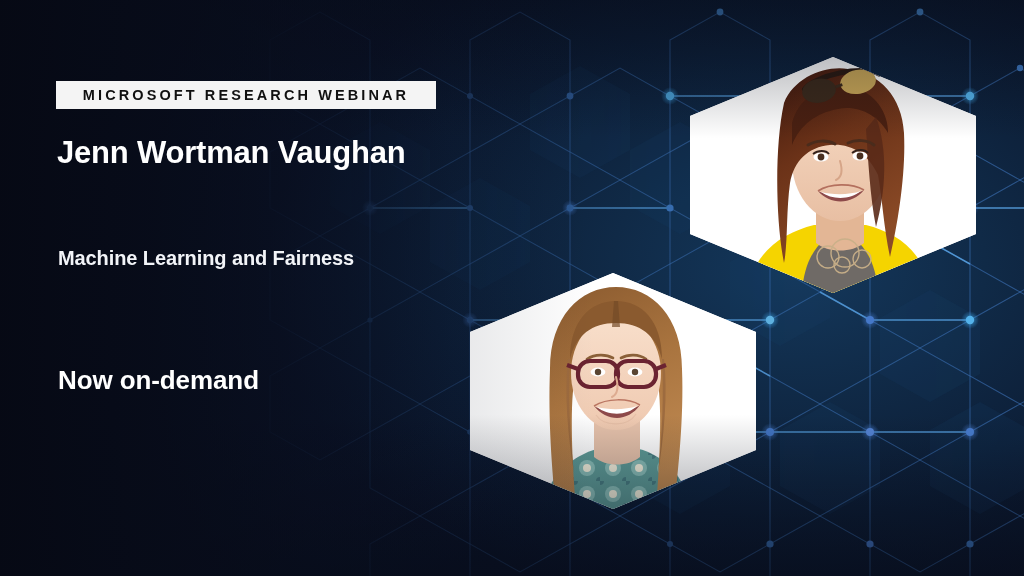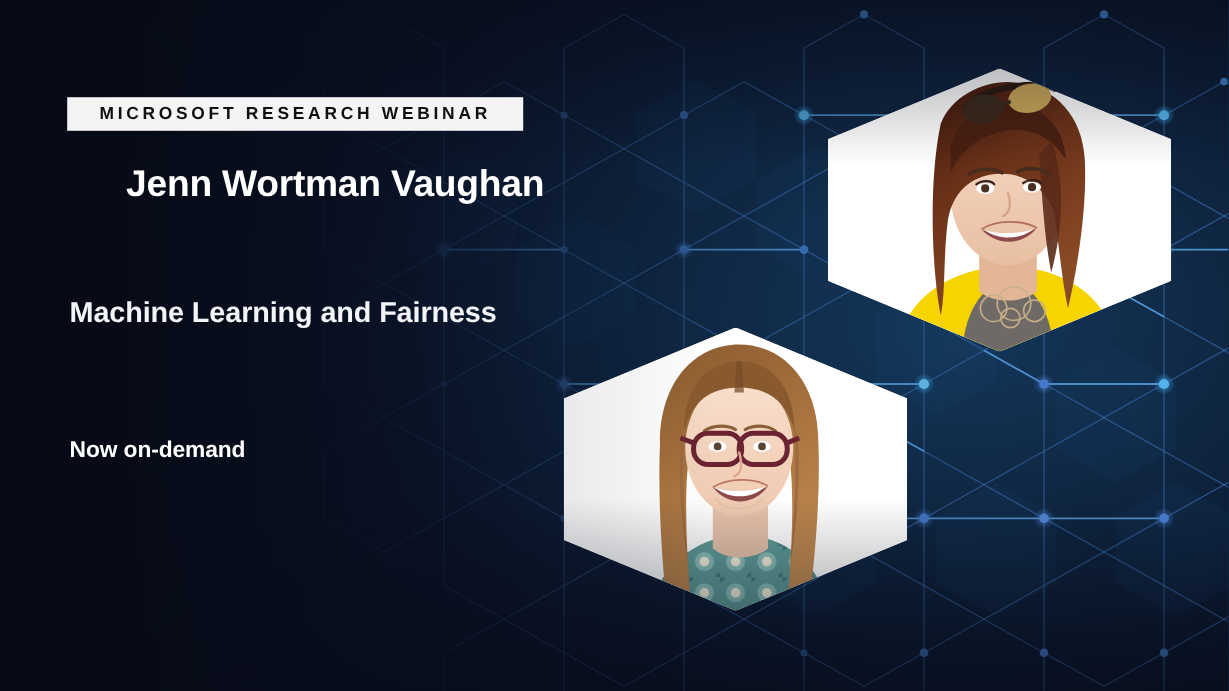--- a/index.html
+++ b/index.html
@@ -76,39 +76,39 @@
     position: absolute;
     left: 57px;
     top: 133px;
     width: 430px;
     color: #ffffff;
     font-size: 31px;
     font-weight: bold;
     line-height: 1.27;
     letter-spacing: -0.2px;
   }
-  .headline div { white-space: nowrap; margin-left: 48px; }
+  .headline div { white-space: nowrap; }
 
   .subtitle {
     position: absolute;
     left: 58px;
     top: 247px;
     color: #f2f4f8;
-    font-size: 24px;
+    font-size: 20px;
     font-weight: 600;
     letter-spacing: -0.1px;
     white-space: nowrap;
   }
 
   .availability {
     position: absolute;
     left: 58px;
     top: 365px;
     color: #ffffff;
-    font-size: 19px;
+    font-size: 26px;
     font-weight: 600;
     letter-spacing: -0.1px;
     white-space: nowrap;
   }
 </style>
 </head>
 <body>
 
 <div id="stage">
 

